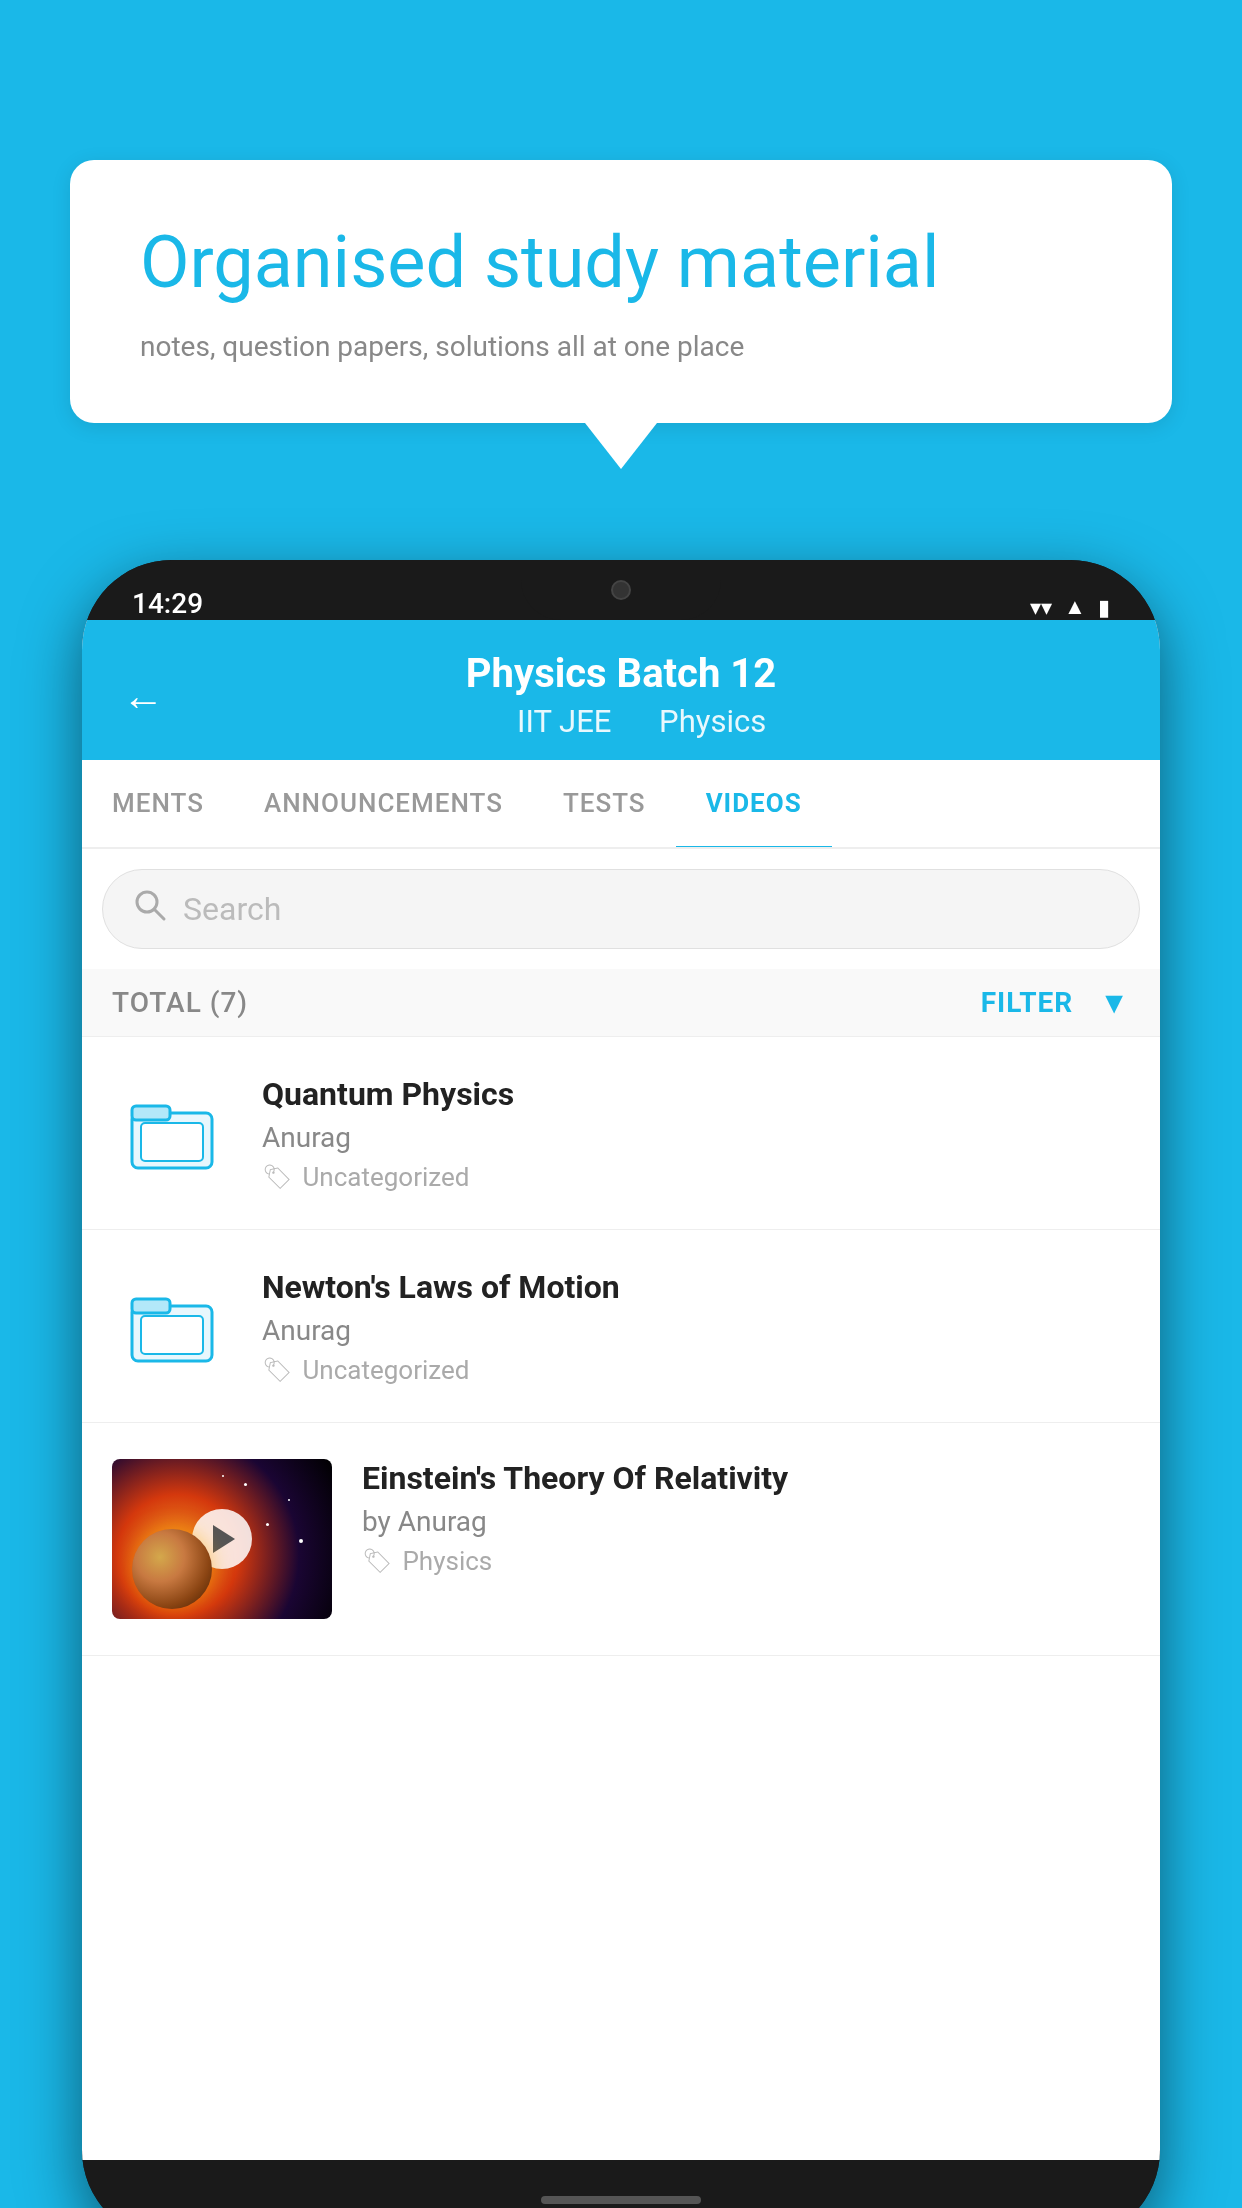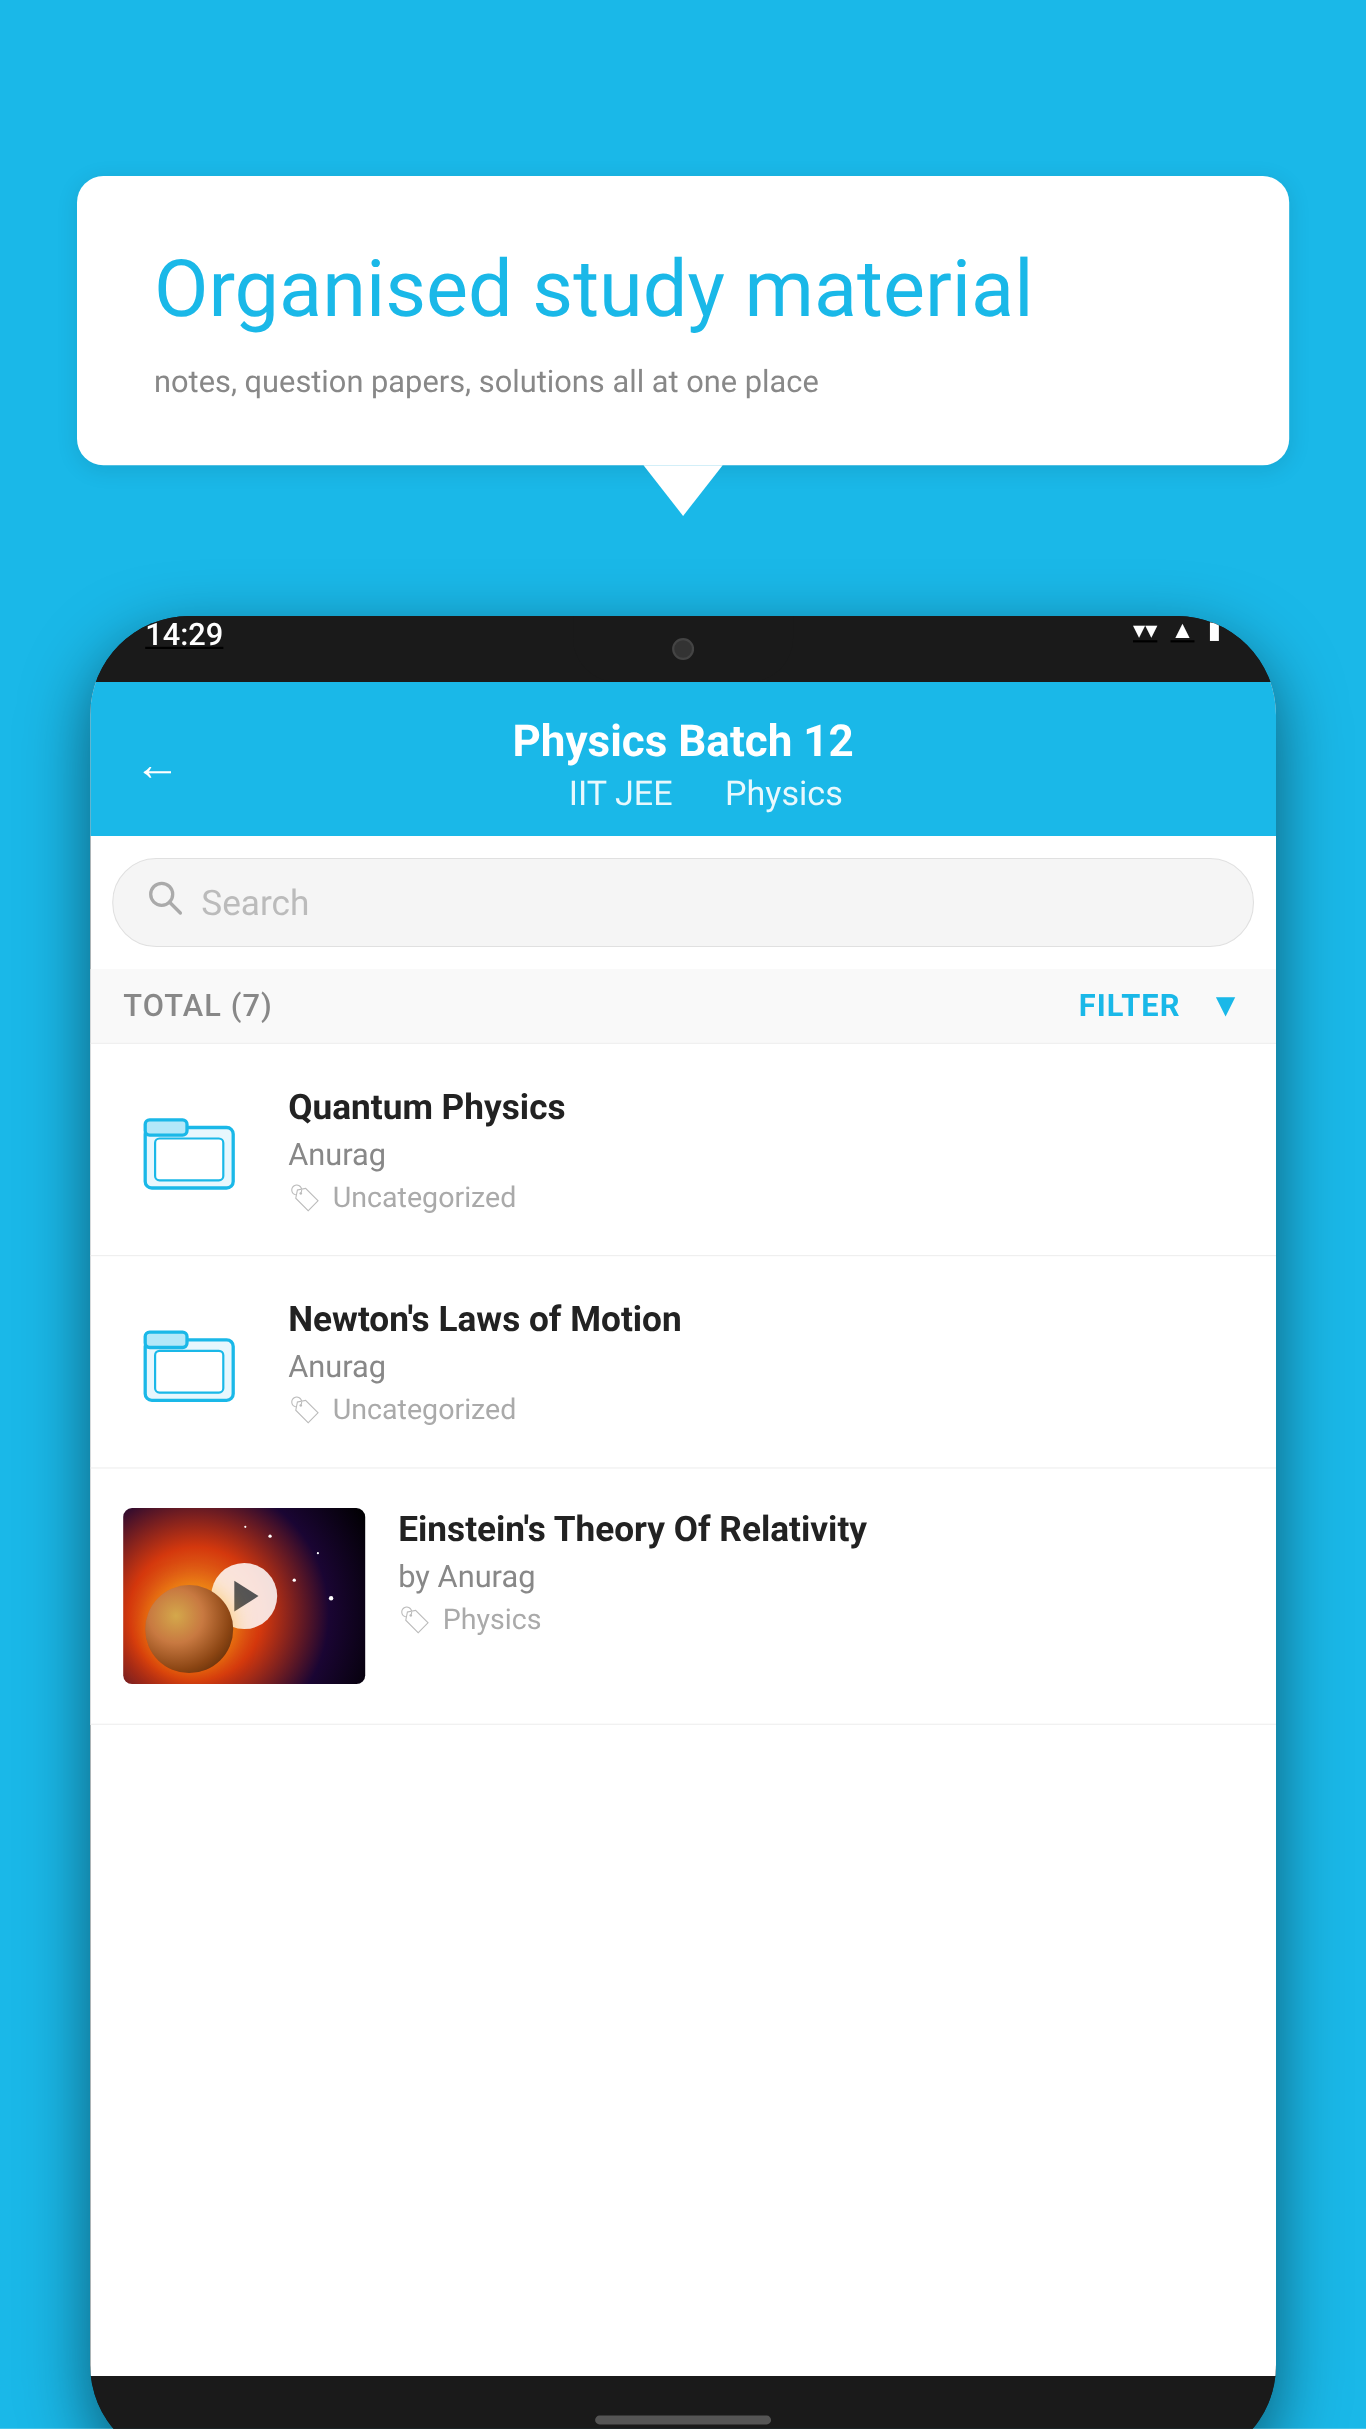--- a/index.html
+++ b/index.html
@@ -68,25 +68,24 @@
       border-radius: 90px;
       overflow: hidden;
       box-shadow: 0 20px 60px rgba(0,0,0,0.5);
     }
 
     
     .phone-top-bar {
       background: #1a1a1a;
       height: 60px;
       display: flex;
-      align-items: flex-start;
+      align-items: flex-end;
       justify-content: space-between;
       padding: 0 50px;
       position: relative;
-      text-decoration: underline;
     }
 
     .status-time {
       color: white;
       font-size: 28px;
       font-weight: 500;
     }
 
     .notch {
       position: absolute;
@@ -423,20 +422,26 @@
           <div class="header-title">Physics Batch 12</div>
           <div class="header-subtitle">
             <span>IIT JEE</span>
             <span> </span>
             <span>Physics</span>
           </div>
         </div>
       </div>
     </div>
 
+    <div class="tabs-bar">
+      <div class="tab-item">MENTS</div>
+      <div class="tab-item">ANNOUNCEMENTS</div>
+      <div class="tab-item">TESTS</div>
+      <div class="tab-item active">VIDEOS</div>
+    </div>
 
     <div class="search-container">
       <span class="search-icon-wrapper">
         <svg width="34" height="34" viewBox="0 0 34 34" fill="none">
           <circle cx="14" cy="14" r="10" stroke="#aaa" stroke-width="3"></circle>
           <line x1="21" y1="21" x2="31" y2="31" stroke="#aaa" stroke-width="3" stroke-linecap="round"></line>
         </svg>
       </span>
       <span class="search-input-text">Search</span>
     </div>

